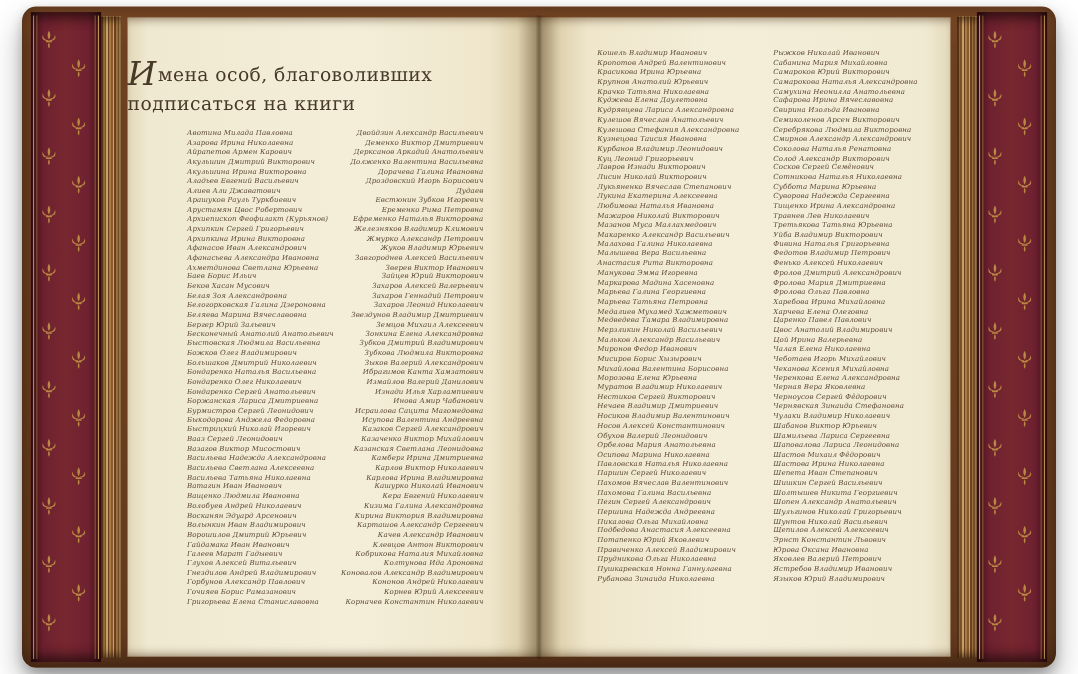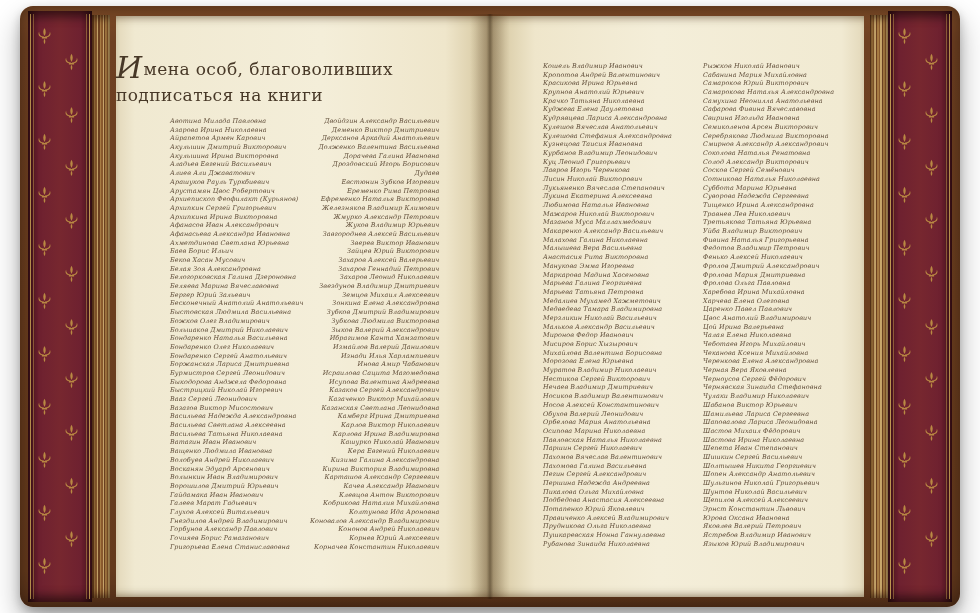--- a/index.html
+++ b/index.html
@@ -42,21 +42,21 @@
   .gutter{position:absolute;top:8px;bottom:8px;left:450px;width:40px;pointer-events:none;
     background:linear-gradient(90deg,rgba(70,45,20,0) 0%,rgba(70,45,20,.28) 42%,rgba(45,28,10,.5) 50%,rgba(70,45,20,.28) 58%,rgba(70,45,20,0) 100%);}
 
   
   .title{position:absolute;left:0;width:100%;top:40px;text-align:left;color:#473827;
     font-size:17px;line-height:26px;letter-spacing:.4px;}
   .title .lead{font-style:italic;font-size:30px;line-height:0;position:relative;top:3px;margin-right:1px;}
   .names-col{position:absolute;font-style:italic;color:#5d4a36;font-size:6.4px;line-height:8.7px;
     letter-spacing:.1px;white-space:nowrap;}
   .page.left .names-col{top:101px;}
-  .page.right .names-col{top:46px;}
+  .page.right .names-col{top:28px;}
   .col-1{left:54px;} .col-2{left:194px;text-align:right;}
   .col-3{left:53px;} .col-4{left:213px;}
   .name-line{height:8.7px;}
 </style>
 </head>
 <body>
 
 <div class="stage">
   <div class="book">
 
@@ -484,21 +484,21 @@
           <div class="name-line">Красикова Ирина Юрьевна</div>
           <div class="name-line">Крупнов Анатолий Юрьевич</div>
           <div class="name-line">Крачко Татьяна Николаевна</div>
           <div class="name-line">Куджева Елена Даулетовна</div>
           <div class="name-line">Кудрявцева Лариса Александровна</div>
           <div class="name-line">Кулешов Вячеслав Анатольевич</div>
           <div class="name-line">Кулешова Стефания Александровна</div>
           <div class="name-line">Кузнецова Таисия Ивановна</div>
           <div class="name-line">Курбанов Владимир Леонидович</div>
           <div class="name-line">Куц Леонид Григорьевич</div>
-          <div class="name-line">Лавров Игорь Черенкова</div>
+          <div class="name-line">Лавров Изнади Викторович</div>
           <div class="name-line">Лисин Николай Викторович</div>
           <div class="name-line">Лукьяненко Вячеслав Степанович</div>
           <div class="name-line">Лукина Екатерина Алексеевна</div>
           <div class="name-line">Любимова Наталья Ивановна</div>
           <div class="name-line">Мажаров Николай Викторович</div>
           <div class="name-line">Мазанов Муса Маллахмедович</div>
           <div class="name-line">Макаренко Александр Васильевич</div>
           <div class="name-line">Малахова Галина Николаевна</div>
           <div class="name-line">Малышева Вера Васильевна</div>
           <div class="name-line">Анастасия Рита Викторовна</div>
@@ -535,21 +535,21 @@
           <div class="name-line">Прудникова Ольга Николаевна</div>
           <div class="name-line">Пушкаревская Нонна Ганнулаевна</div>
           <div class="name-line">Рубанова Зинаида Николаевна</div>
         </div>
       <div class="names-col col-4">
           <div class="name-line">Рыжков Николай Иванович</div>
           <div class="name-line">Сабанина Мария Михайловна</div>
           <div class="name-line">Самароков Юрий Викторович</div>
           <div class="name-line">Самарокова Наталья Александровна</div>
           <div class="name-line">Самухина Неонилла Анатольевна</div>
-          <div class="name-line">Сафарова Фивина Вячеславовна</div>
+          <div class="name-line">Сафарова Ирина Вячеславовна</div>
           <div class="name-line">Свирина Изольда Ивановна</div>
           <div class="name-line">Семиколенов Арсен Викторович</div>
           <div class="name-line">Серебрякова Людмила Викторовна</div>
           <div class="name-line">Смирнов Александр Александрович</div>
           <div class="name-line">Соколова Наталья Ренатовна</div>
           <div class="name-line">Солод Александр Викторович</div>
           <div class="name-line">Сосков Сергей Семёнович</div>
           <div class="name-line">Сотникова Наталья Николаевна</div>
           <div class="name-line">Суббота Марина Юрьевна</div>
           <div class="name-line">Суворова Надежда Сергеевна</div>

